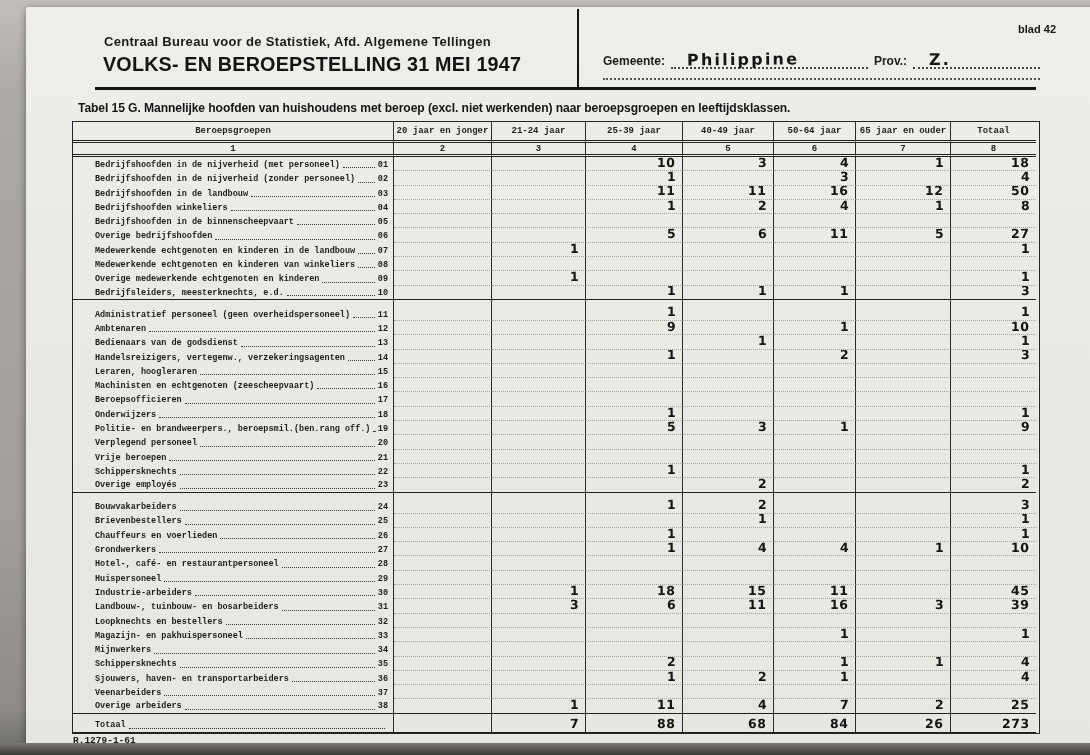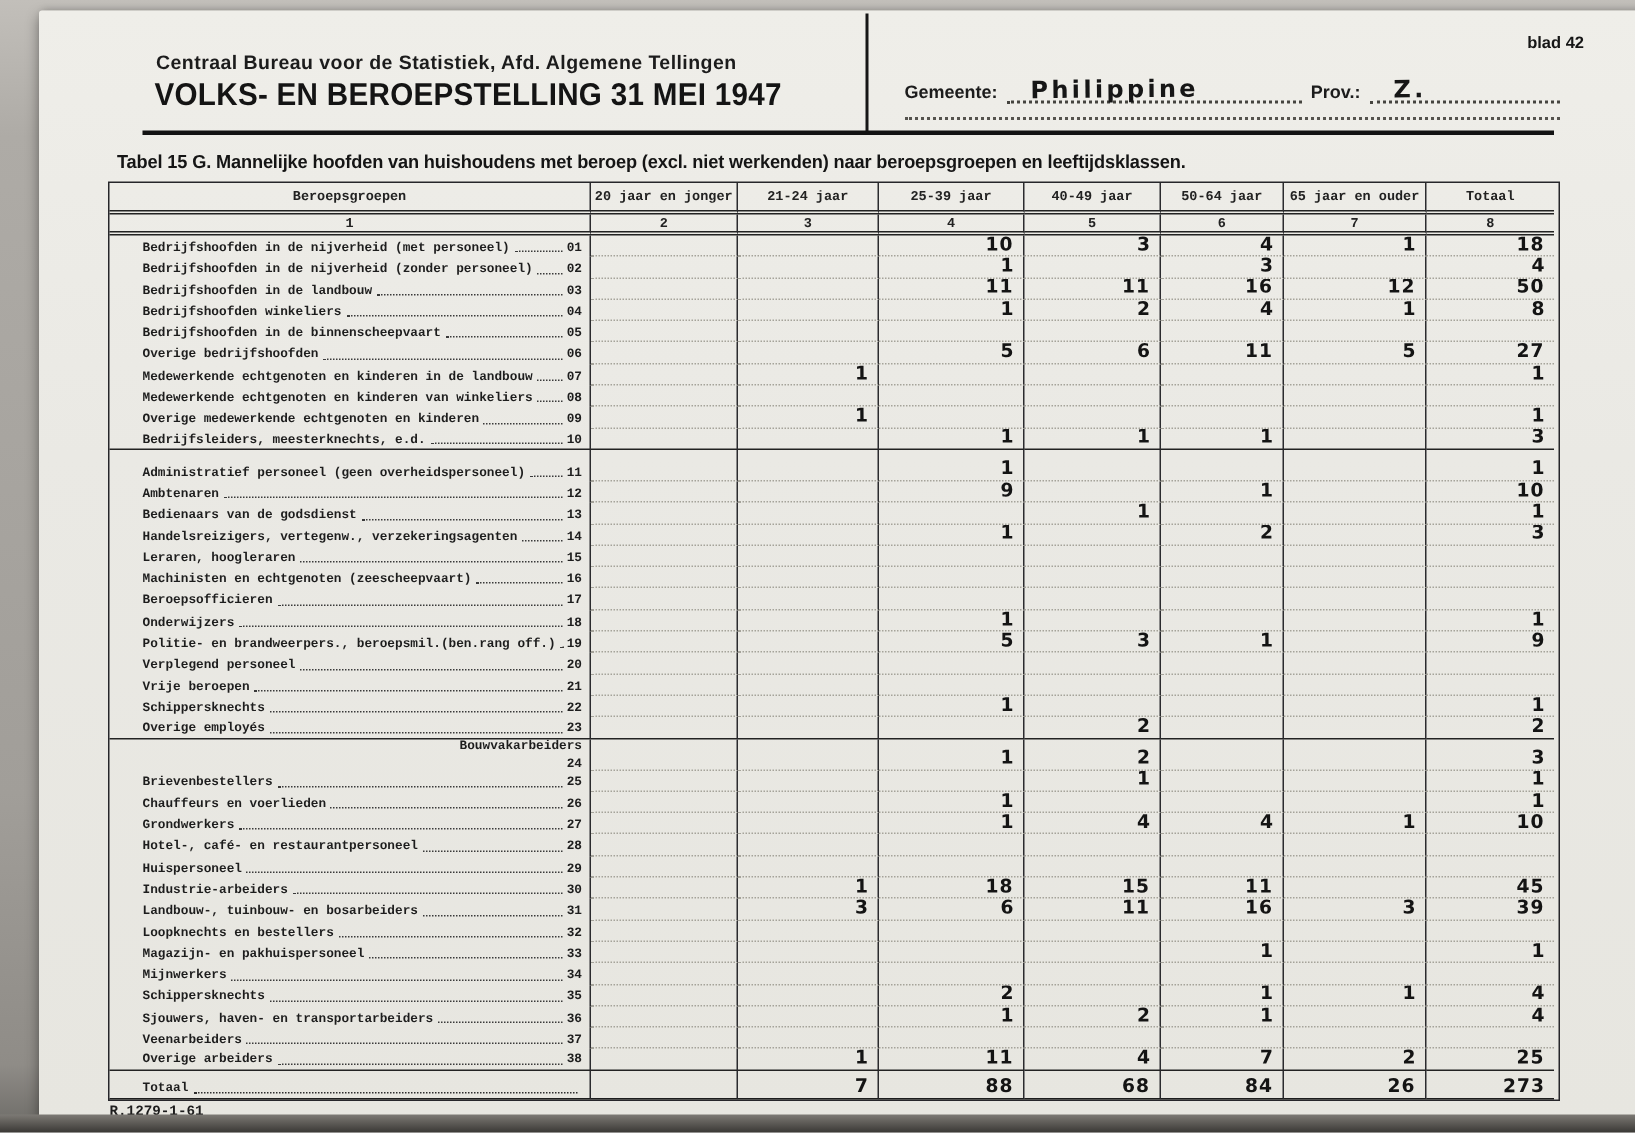--- a/index.html
+++ b/index.html
@@ -530,21 +530,21 @@
           <div class="c d" style="width: 91px;">
             <span class="val">2</span>
           </div>
           <div class="c d" style="width: 82px;"></div>
           <div class="c d" style="width: 95px;"></div>
           <div class="c d" style="width: 85px;">
             <span class="val">2</span>
           </div>
         </div>
         <div class="row gstart">
-          <div class="c lab" style="width: 321px; flex-direction: column;">
+          <div class="c lab" style="width: 321px;">
             <span class="lbl">Bouwvakarbeiders</span>
             <span class="leader"></span>
             <span class="rownum">24</span>
           </div>
           <div class="c d" style="width: 98px;"></div>
           <div class="c d" style="width: 94px;"></div>
           <div class="c d" style="width: 97px;">
             <span class="val">1</span>
           </div>
           <div class="c d" style="width: 91px;">

